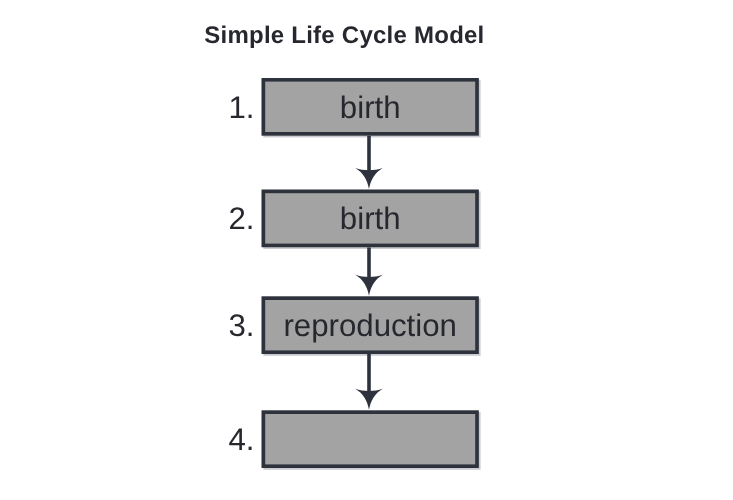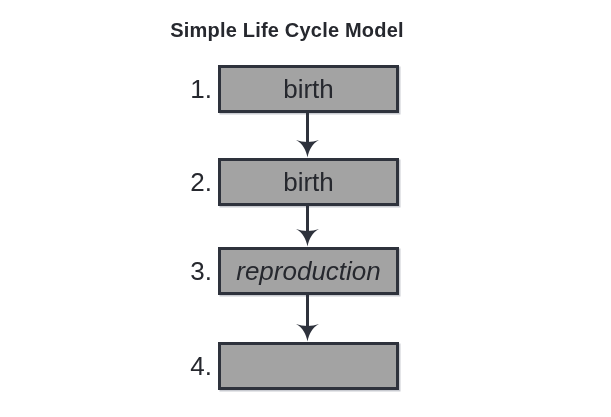--- a/index.html
+++ b/index.html
@@ -48,21 +48,21 @@
     border: 3px solid var(--line, #2e323c);
     box-shadow: 1.5px 1.5px 0 #c9cbd1;
     background: #a3a3a3;
     text-align: center;
     font-size: 26px;
     line-height: 42px;
     white-space: nowrap;
   }
   .box-1 { top: 65px; }
   .box-2 { top: 158px; }
-  .box-3 { top: 247px; font-style: italic; }
+  .box-3 { top: 247px; }
   .box-4 { top: 342px; }
   .arrow {
     position: absolute;
     left: 293px;
     width: 29px;
     display: block;
   }
   .arrow-1 { top: 113px; height: 45px; }
   .arrow-2 { top: 206px; height: 41px; }
   .arrow-3 { top: 295px; height: 47px; }

